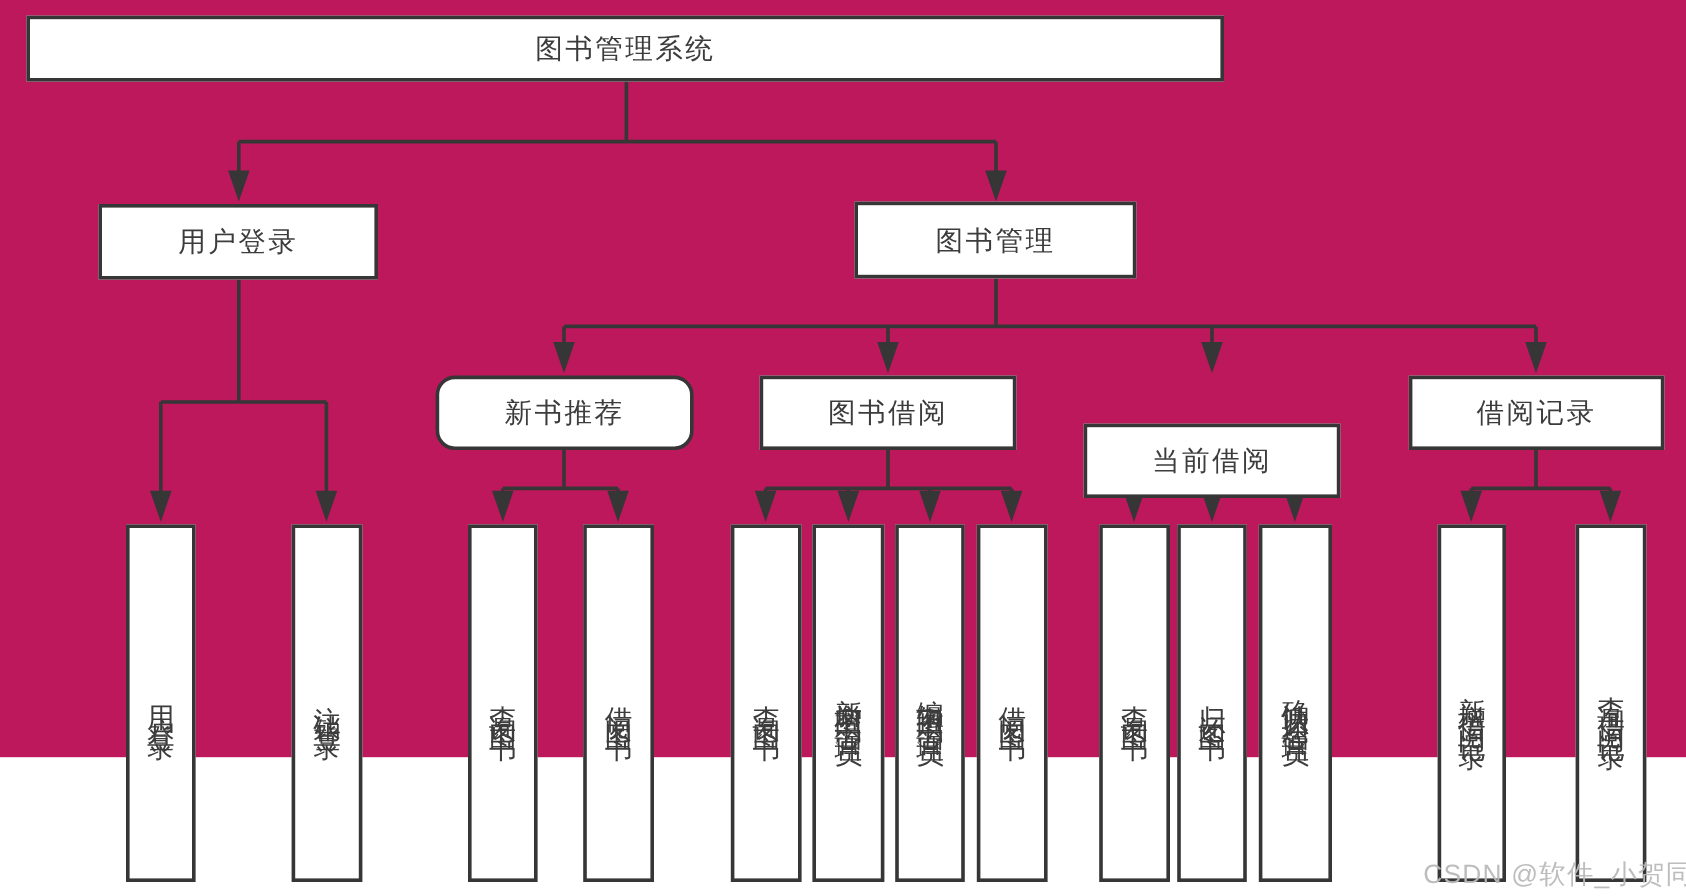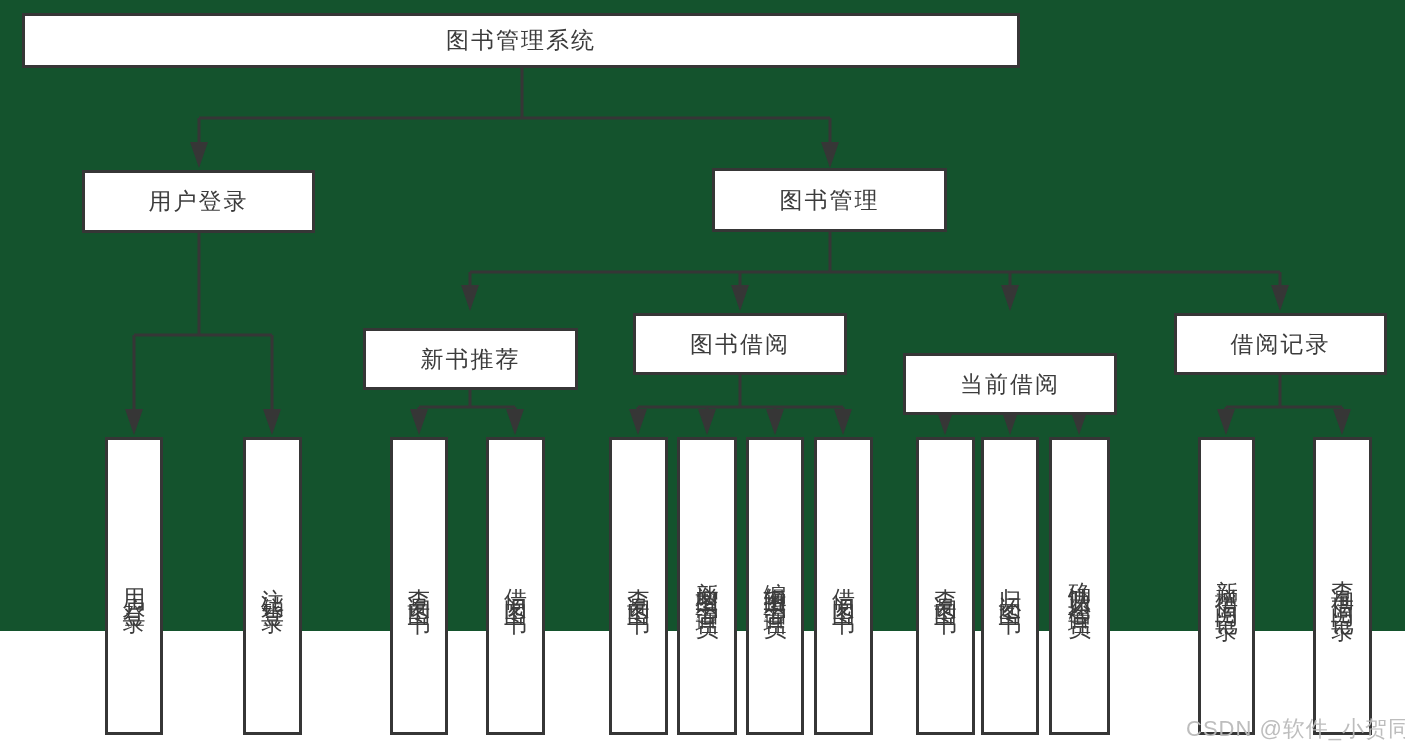--- a/index.html
+++ b/index.html
@@ -5,21 +5,21 @@
   * { margin: 0; padding: 0; box-sizing: border-box; }
   html, body { background: #ffffff; }
   body {
     width: 1405px; height: 747px;
     font-family: "Liberation Sans", sans-serif;
     overflow: hidden;
   }
   .canvas {
     position: relative;
     width: 1405px; height: 631px;
-    background: #14532d;
+    background: #be185d;
   }
   .edges { position: absolute; left: 0; top: 0; }
   .node {
     position: absolute;
     background: #ffffff;
     border: 3px solid #363636;
     display: flex;
     align-items: center;
     justify-content: center;
     color: #3c3c3c;
@@ -39,21 +39,21 @@
     line-height: 1;
     color: #3c3c3c;
     white-space: nowrap;
   }
   .vlabel.tight { letter-spacing: 5px; }
 
   
   .n-root            { left: 22px;   top: 13px;  width: 998px; height: 55px; }
   .n-user-login      { left: 82px;   top: 170px; width: 233px; height: 63px; }
   .n-book-mgmt       { left: 712px;  top: 168px; width: 235px; height: 64px; }
-  .n-new-book        { left: 363px;  top: 328px; width: 215px; height: 62px; }
+  .n-new-book        { left: 363px;  top: 313px; width: 215px; height: 62px; border-radius: 16px; }
   .n-book-borrow     { left: 633px;  top: 313px; width: 214px; height: 62px; }
   .n-current-borrow  { left: 903px;  top: 313px; width: 214px; height: 62px; margin-top: 40px; }
   .n-borrow-records  { left: 1174px; top: 313px; width: 213px; height: 62px; }
 
   .leaf { top: 437px; height: 298px; }
   .lf-1  { left: 105px;  width: 58px; }
   .lf-2  { left: 243px;  width: 59px; }
   .lf-3  { left: 390px;  width: 58px; }
   .lf-4  { left: 486px;  width: 59px; }
   .lf-5  { left: 609px;  width: 59px; }

